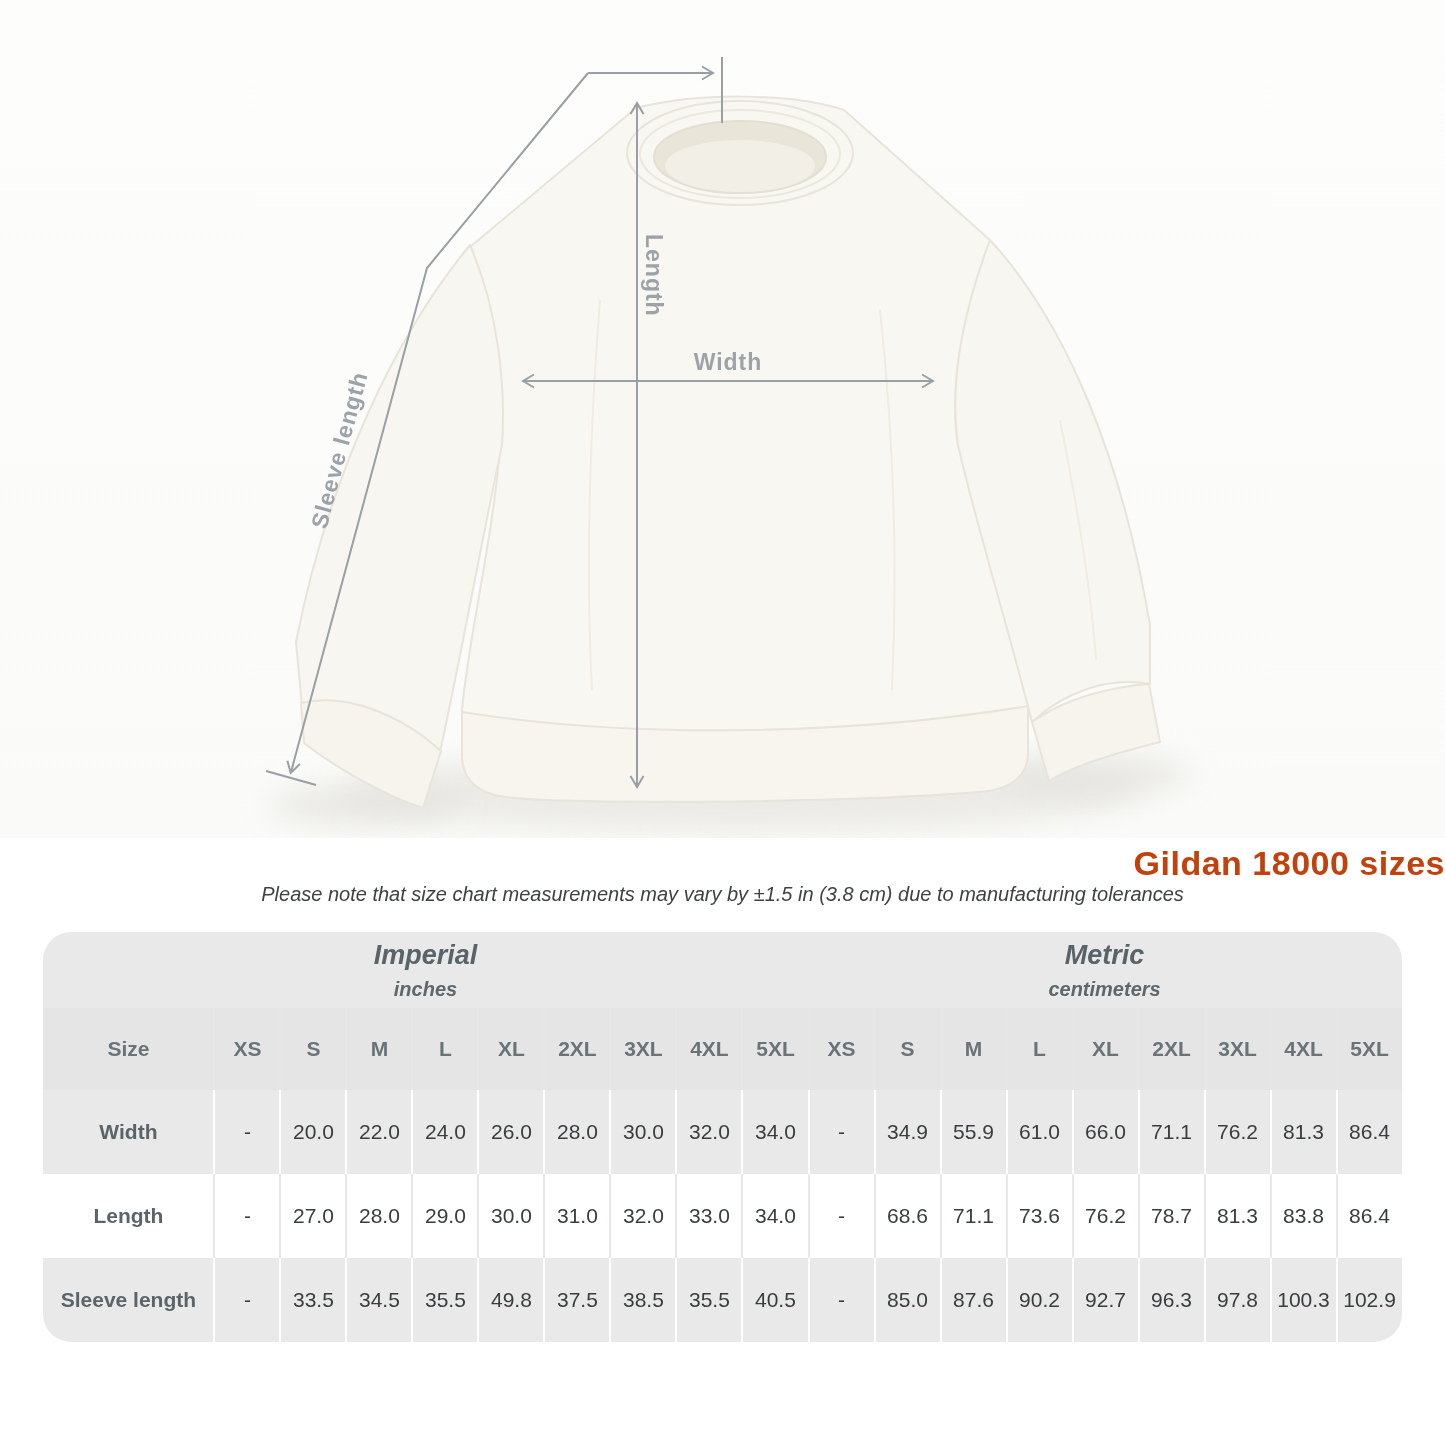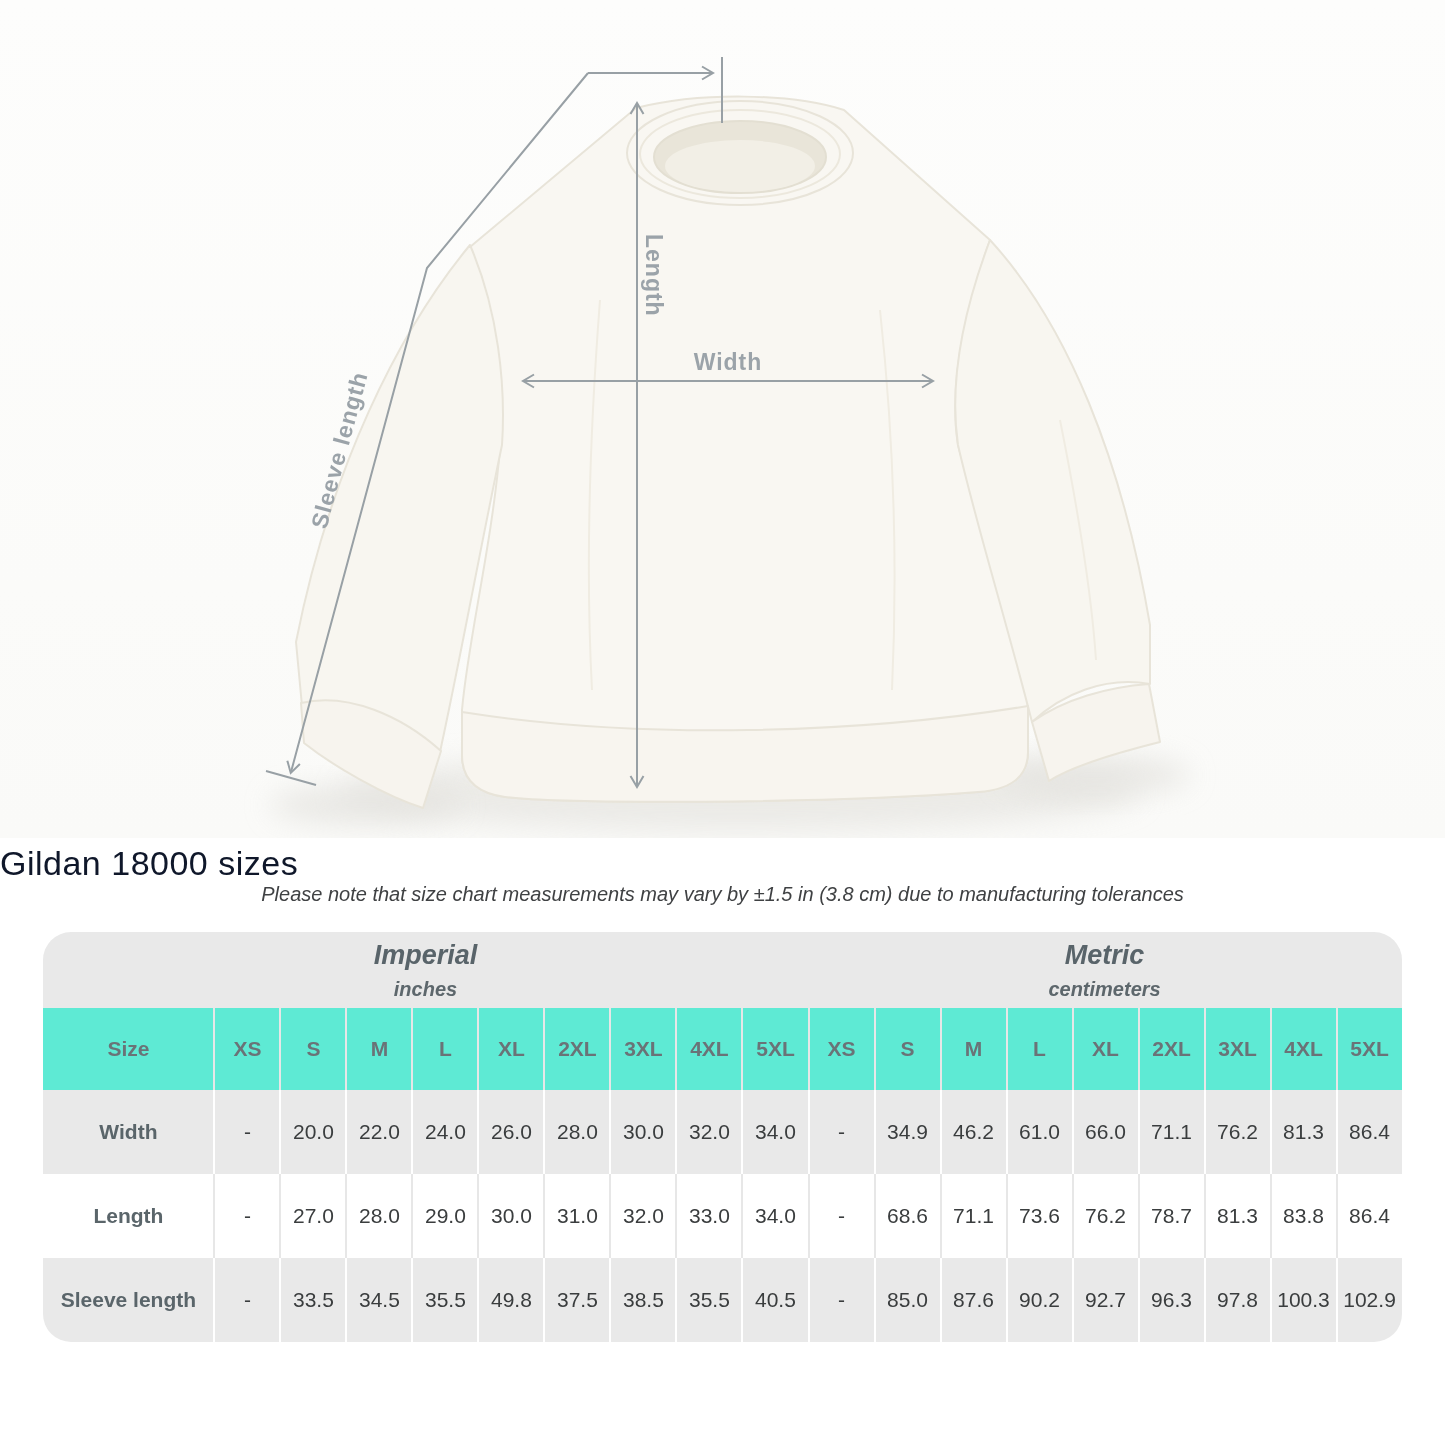--- a/index.html
+++ b/index.html
@@ -5,36 +5,36 @@
   * { margin:0; padding:0; box-sizing:border-box; }
   html,body { background:#ffffff; }
   body { font-family:"Liberation Sans", sans-serif; }
   .canvas { position:relative; width:1445px; height:1445px; margin:0 auto; background:#ffffff; overflow:hidden; }
 
   
   .photo { position:relative; width:1445px; height:838px; background:linear-gradient(180deg,#fdfdfc 0%, #fbfbf9 70%, #fafaf8 100%); }
   .photo svg { display:block; }
 
   
-  .page-title { margin-top:6px; text-align:left; font-size:34px; font-weight:normal; color:#0f172a; letter-spacing:0.5px; }
+  .page-title { margin-top:6px; text-align:right; font-size:34px; font-weight:bold; color:#c2410c; letter-spacing:0.5px; }
   .page-note { text-align:center; font-style:italic; font-size:20px; color:#3f4143; }
 
   
   table.size-table { border-collapse:separate; border-spacing:0; table-layout:fixed; width:1358px; margin:26px auto 0 auto; }
   col.c-label { width:170px; }
   col.c-size  { width:66px; }
   .size-table th, .size-table td { text-align:center; vertical-align:middle; }
 
   tr.group-row th { height:76px; background:#e9e9e9; }
   th.th-imperial { border-top-left-radius:28px; }
   th.th-metric  { border-top-right-radius:28px; }
   .group-title { font-size:27px; font-weight:bold; font-style:italic; color:#59646a; }
   .group-sub   { margin-top:7px; font-size:20px; font-style:italic; color:#5d676c; }
 
-  tr.sizes-row th { height:82px; background:#5eead4; font-size:21px; font-weight:bold; color:#6a7377; }
+  tr.sizes-row th { height:82px; background:#e5e5e5; font-size:21px; font-weight:bold; color:#6a7377; }
   tr.data-row th { font-size:21px; font-weight:bold; color:#5a656a; }
   tr.data-row td { height:84px; font-size:21px; color:#3a3d3e; }
   tr.row-gray > th, tr.row-gray > td { background:#e9e9e9; }
   tr.row-white > th, tr.row-white > td { background:#ffffff; }
 
   tr.sizes-row > *:not(:first-child),
   tr.row-white > *:not(:first-child) { border-left:2px solid #e7e7e7; }
   tr.row-gray  > *:not(:first-child) { border-left:2px solid #ffffff; }
 
   tr.last-row > th:first-child { border-bottom-left-radius:28px; }
@@ -213,21 +213,21 @@
       <td>20.0</td>
       <td>22.0</td>
       <td>24.0</td>
       <td>26.0</td>
       <td>28.0</td>
       <td>30.0</td>
       <td>32.0</td>
       <td>34.0</td>
       <td>-</td>
       <td>34.9</td>
-      <td>46.2</td>
+      <td>55.9</td>
       <td>61.0</td>
       <td>66.0</td>
       <td>71.1</td>
       <td>76.2</td>
       <td>81.3</td>
       <td>86.4</td>
     </tr>
 
     <tr class="data-row row-white">
       <th>Length</th>

